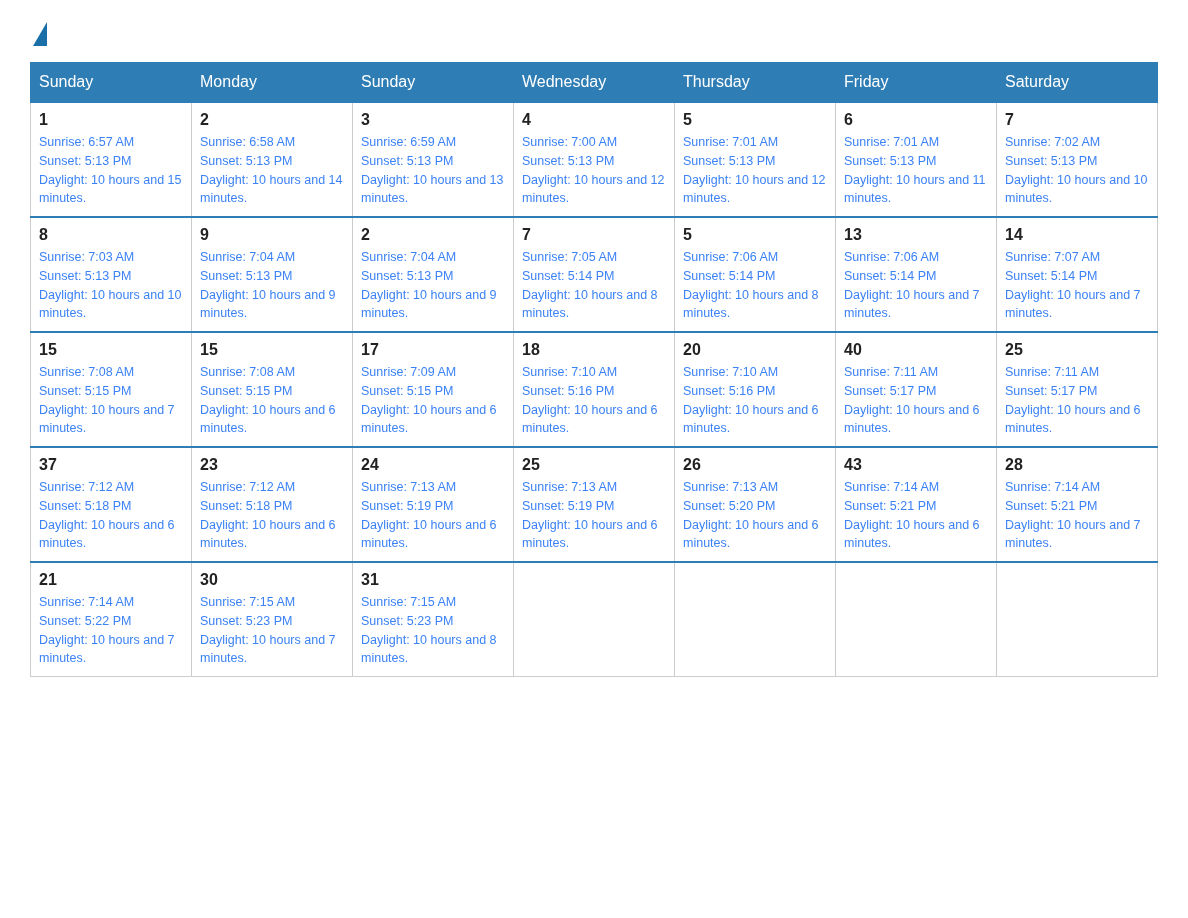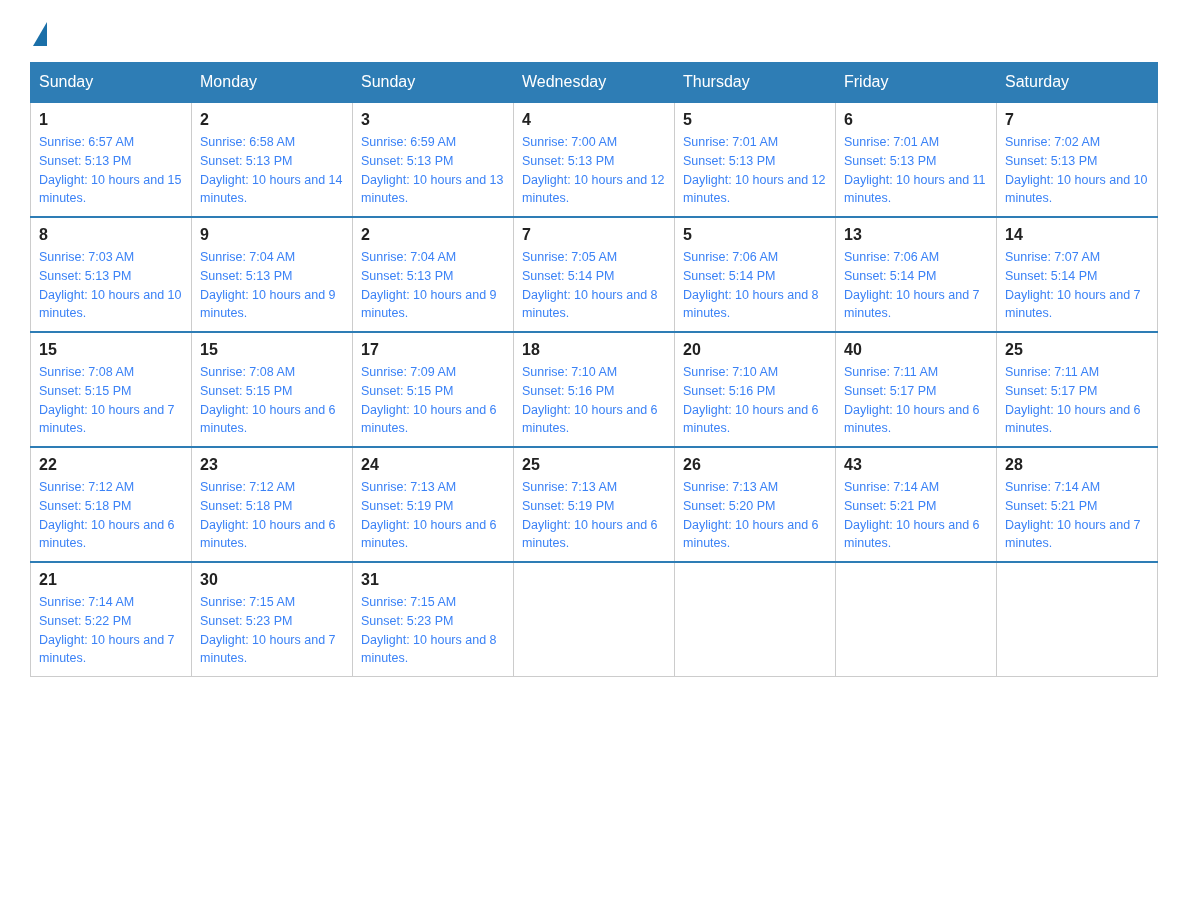--- a/index.html
+++ b/index.html
@@ -301,21 +301,21 @@
           <span class="day-number">25</span>
           <div class="day-info">
             Sunrise: 7:11 AM<br>
             Sunset: 5:17 PM<br>
             Daylight: 10 hours and 6 minutes.
           </div>
         </td>
       </tr>
       <tr class="week-row">
         <td>
-          <span class="day-number">22</span>
+          <span class="day-number">37</span>
           <div class="day-info">
             Sunrise: 7:12 AM<br>
             Sunset: 5:18 PM<br>
             Daylight: 10 hours and 6 minutes.
           </div>
         </td>
         <td>
           <span class="day-number">23</span>
           <div class="day-info">
             Sunrise: 7:12 AM<br>

